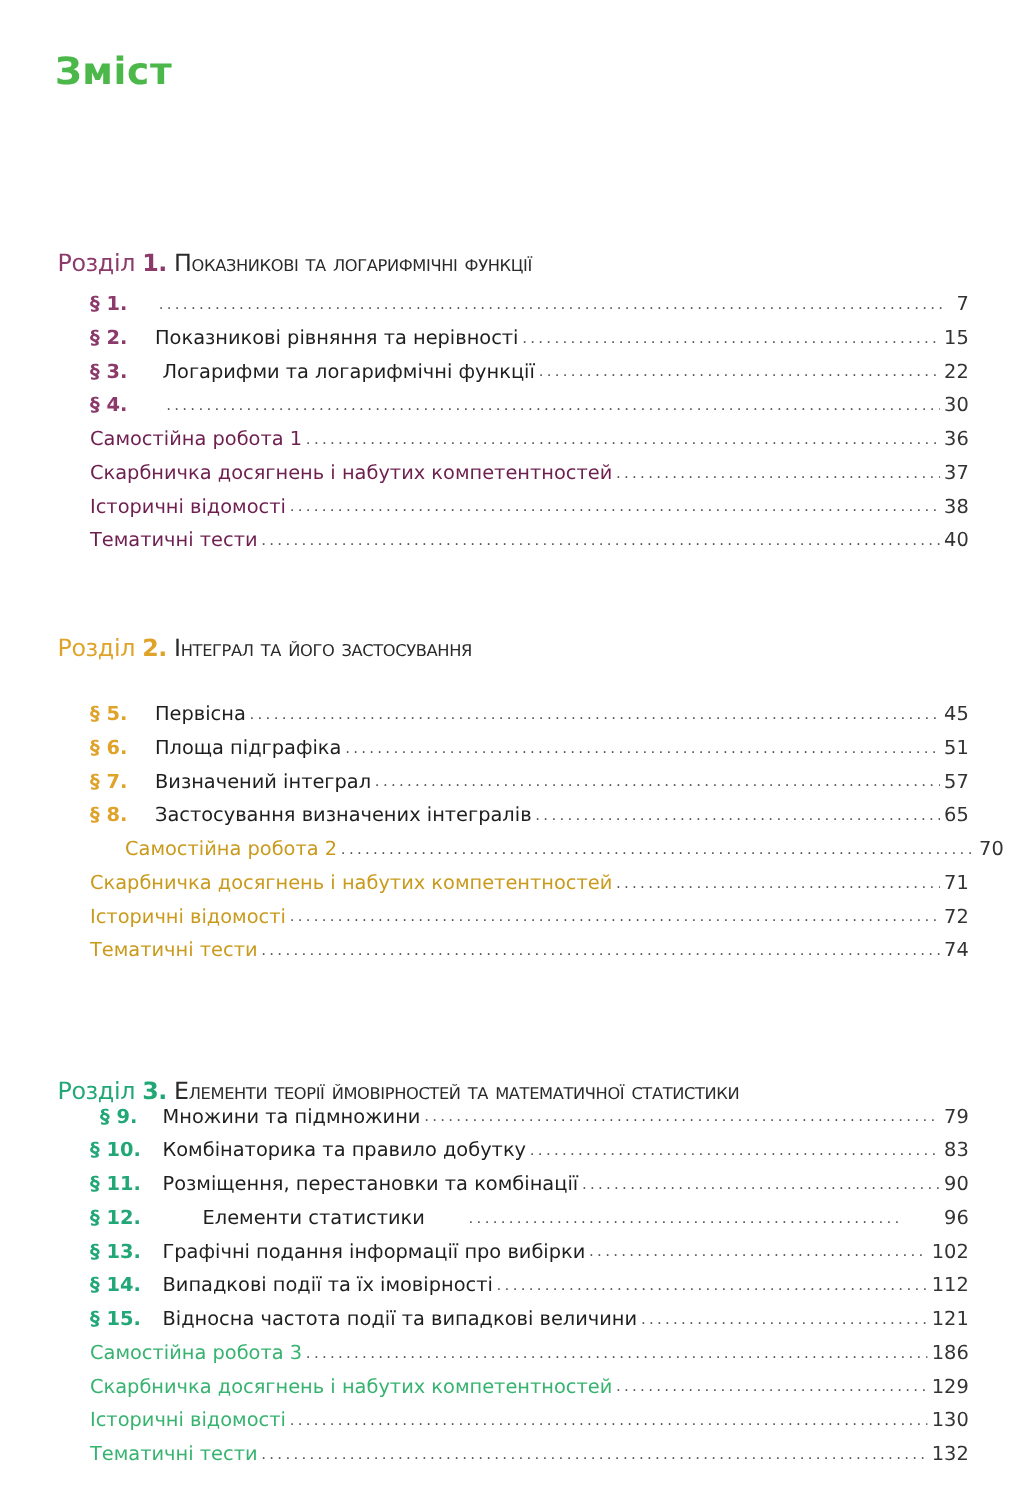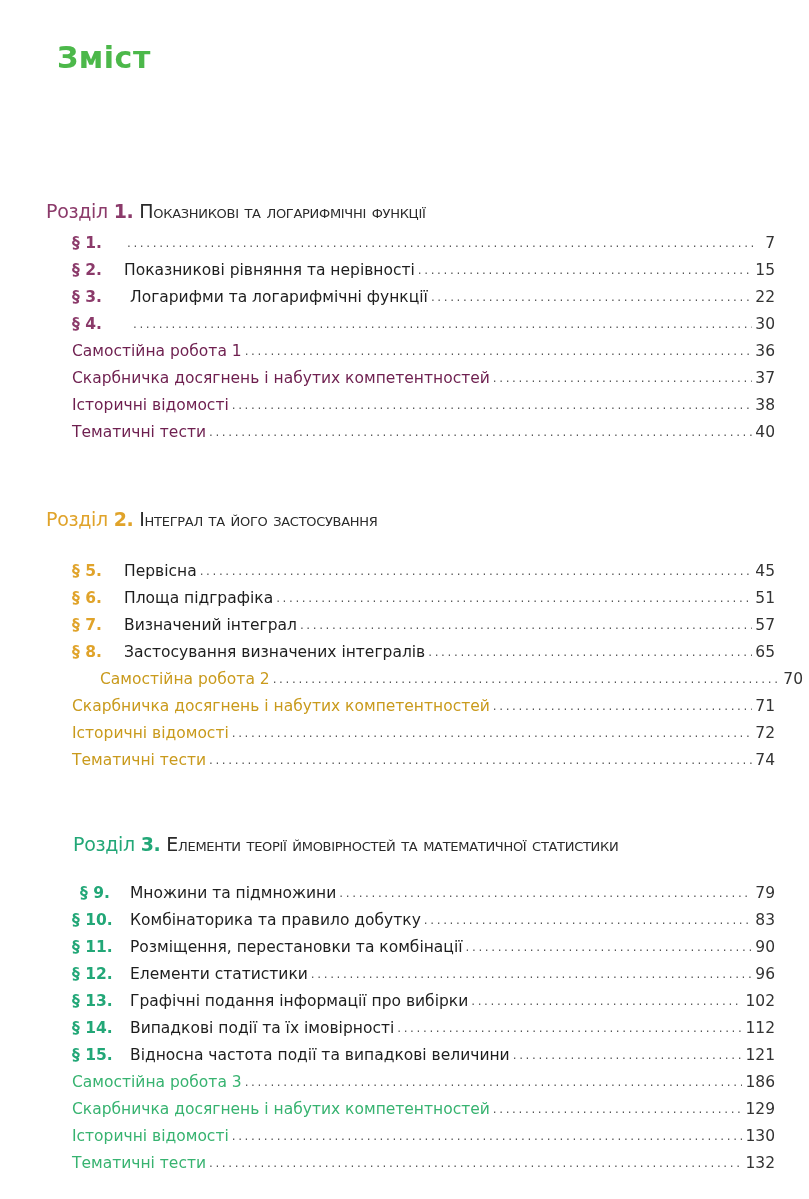--- a/index.html
+++ b/index.html
@@ -1,19 +1,19 @@
 <!DOCTYPE html>
 <html><head>
 <meta charset="utf-8">
 <style>
   html, body { margin: 0; padding: 0; background: #ffffff; }
   body { width: 809px; height: 1199px; position: relative; overflow: hidden;
          font-family: "DejaVu Sans", "Liberation Sans", sans-serif; color: #222; }
   .title { position: absolute; left: 44px; top: 40px; font-size: 30px; font-weight: bold;
-           color: #4cb84a; letter-spacing: 0.5px; font-family: "DejaVu Sans", sans-serif; margin-left: 13px; }
+           color: #4cb84a; letter-spacing: 0.5px; font-family: "DejaVu Sans", sans-serif; }
   .section { position: absolute; left: 0; width: 809px; }
   .sec-head { position: absolute; left: 46px; font-size: 19px; white-space: nowrap; letter-spacing: -0.3px; }
   .sec-head .lbl { font-weight: normal; }
   .sec-head .num { font-weight: bold; }
   .sec-head .name { color: #2a2a2a; font-variant: small-caps; font-size: 19px; }
   .row { position: absolute; left: 72px; width: 703px; height: 24px; display: flex;
          align-items: baseline; font-size: 15.5px; white-space: nowrap; }
   .row .pnum { display: inline-block; width: 52px; font-weight: bold; flex: none; }
   .row .pnum.wide { width: 58px; }
   .row .text { flex: none; color: #1e1e1e; }
@@ -129,21 +129,21 @@
     <span class="page">72</span>
   </div>
   <div class="row" style="top:751px;">
     <span class="text extra">Тематичні тести</span>
     <span class="dots"></span>
     <span class="page">74</span>
   </div>
 </div>
 
 <div class="section s3" style="top:0;">
-  <div class="sec-head" style="top:833px;margin-left:27px;">
+  <div class="sec-head" style="top:862px;">
     <span class="lbl s3">Розділ</span>
     <span class="num s3">3.</span>
     <span class="name">Елементи теорії ймовірностей та математичної статистики</span>
   </div>
   <div class="row" style="top:884px;">
     <span class="pnum wide" style="padding-left:8px;width:50px;">§ 9.</span>
     <span class="text">Множини та підмножини</span>
     <span class="dots"></span>
     <span class="page">79</span>
   </div>
@@ -152,21 +152,21 @@
     <span class="text">Комбінаторика та правило добутку</span>
     <span class="dots"></span>
     <span class="page">83</span>
   </div>
   <div class="row" style="top:938px;">
     <span class="pnum wide">§ 11.</span>
     <span class="text">Розміщення, перестановки та комбінації</span>
     <span class="dots"></span>
     <span class="page">90</span>
   </div>
-  <div class="row" style="top:965px;">
+  <div class="row" style="top:965px;gap:32px;">
     <span class="pnum wide">§ 12.</span>
     <span class="text">Елементи статистики</span>
     <span class="dots"></span>
     <span class="page">96</span>
   </div>
   <div class="row" style="top:992px;">
     <span class="pnum wide">§ 13.</span>
     <span class="text">Графічні подання інформації про вибірки</span>
     <span class="dots"></span>
     <span class="page">102</span>

